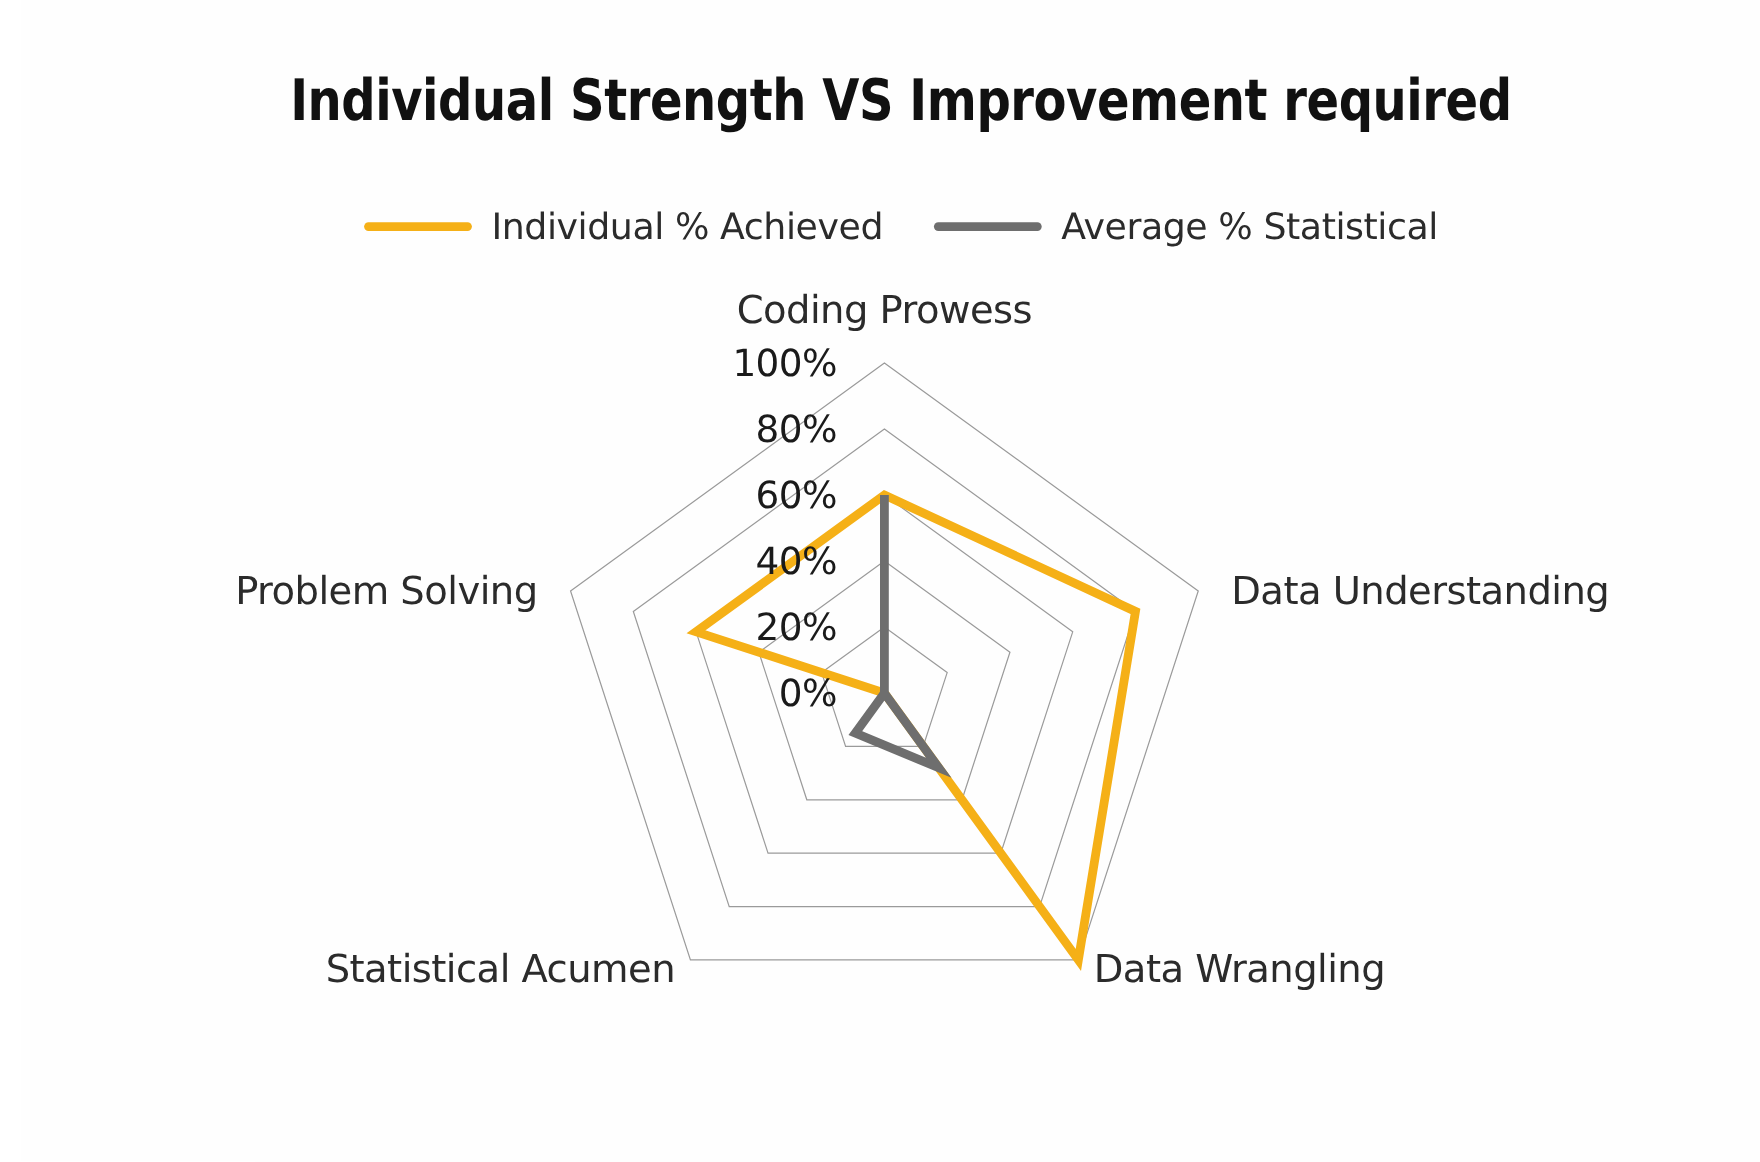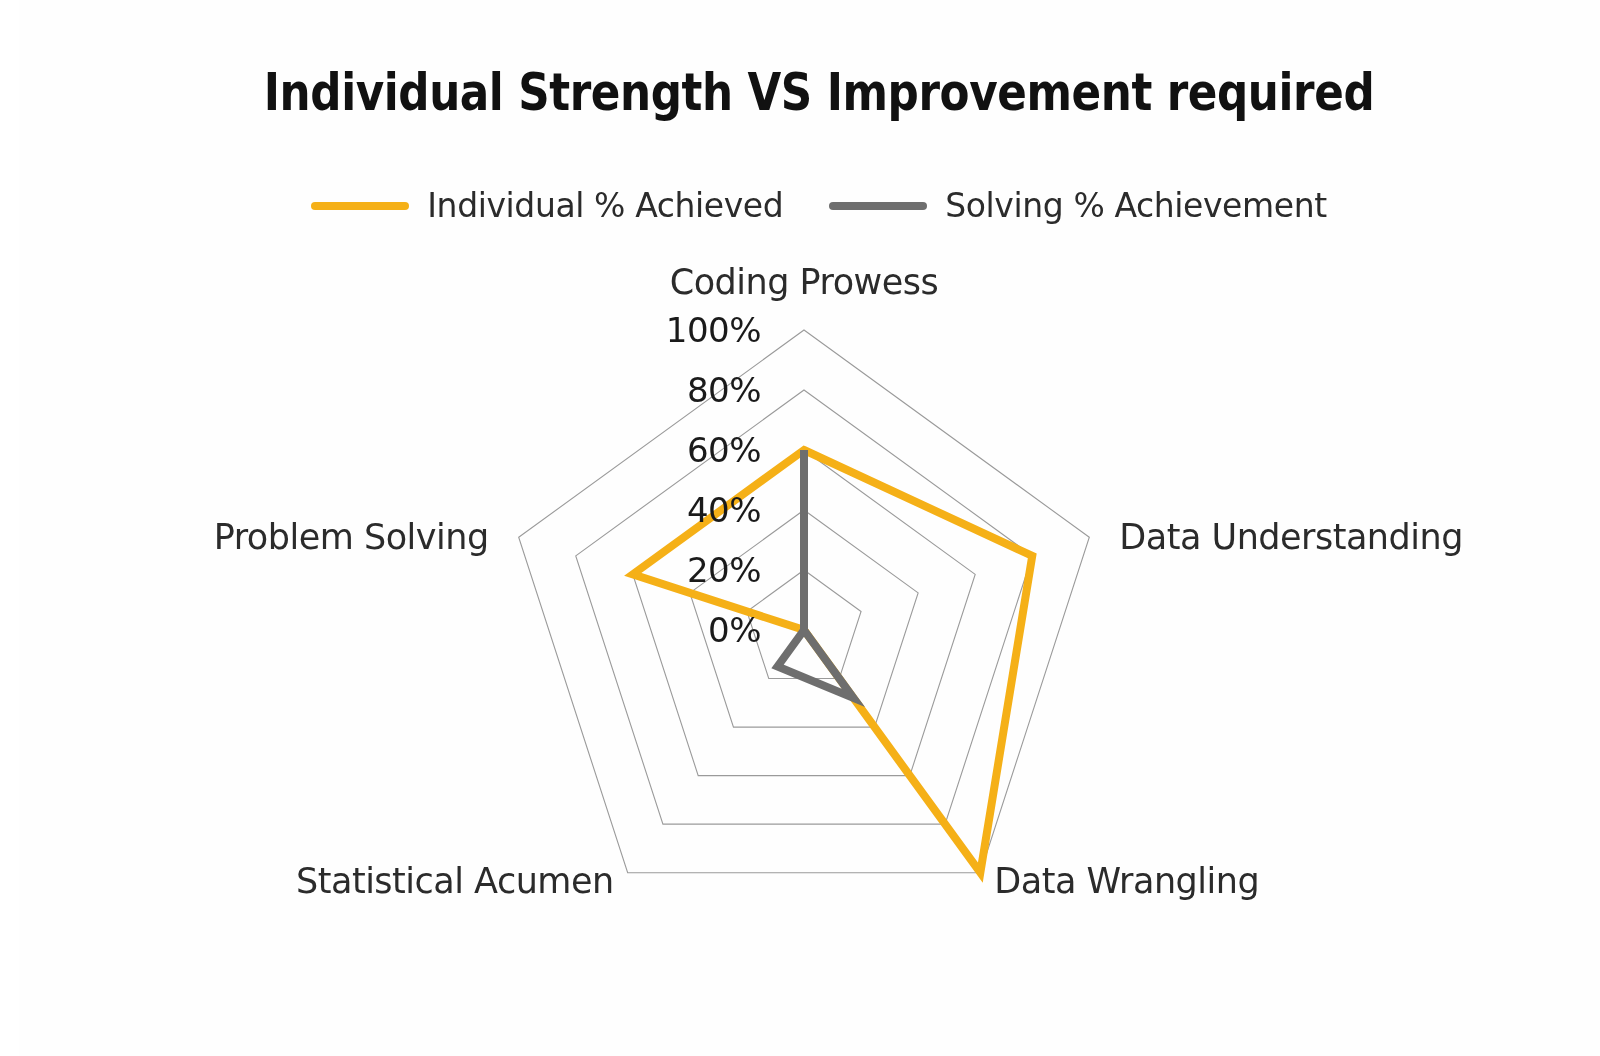--- a/index.html
+++ b/index.html
@@ -104,21 +104,21 @@
 
   <div class="chart-title">Individual Strength VS Improvement required</div>
 
   <div class="legend">
     <div class="legend-item">
       <span class="legend-swatch" style="background:#F5B017;"></span>
       <span class="legend-label">Individual % Achieved</span>
     </div>
     <div class="legend-item">
       <span class="legend-swatch" style="background:#6E6E6E;"></span>
-      <span class="legend-label">Solving % Achievement</span>
+      <span class="legend-label">Average % Statistical</span>
     </div>
   </div>
 
   <svg id="radar-svg" width="1600" height="1056" viewBox="0 0 1600 1056">
 
     <g id="grid-layer">
         <polygon class="grid-poly" points="785,570 842.0633909777092,611.4589803375031 820.2671151375484,678.5410196624969 749.7328848624517,678.5410196624969 727.9366090222908,611.4589803375031"></polygon>
         <polygon class="grid-poly" points="785,510 899.1267819554184,592.9179606750063 855.5342302750968,727.0820393249937 714.4657697249032,727.0820393249937 670.8732180445816,592.9179606750063"></polygon>
         <polygon class="grid-poly" points="785,450 956.1901729331277,574.3769410125095 890.8013454126451,775.6230589874906 679.1986545873549,775.6230589874906 613.8098270668723,574.3769410125095"></polygon>
         <polygon class="grid-poly" points="785,390 1013.2535639108369,555.8359213500127 926.0684605501935,824.1640786499875 643.9315394498065,824.1640786499875 556.7464360891631,555.8359213500127"></polygon>

